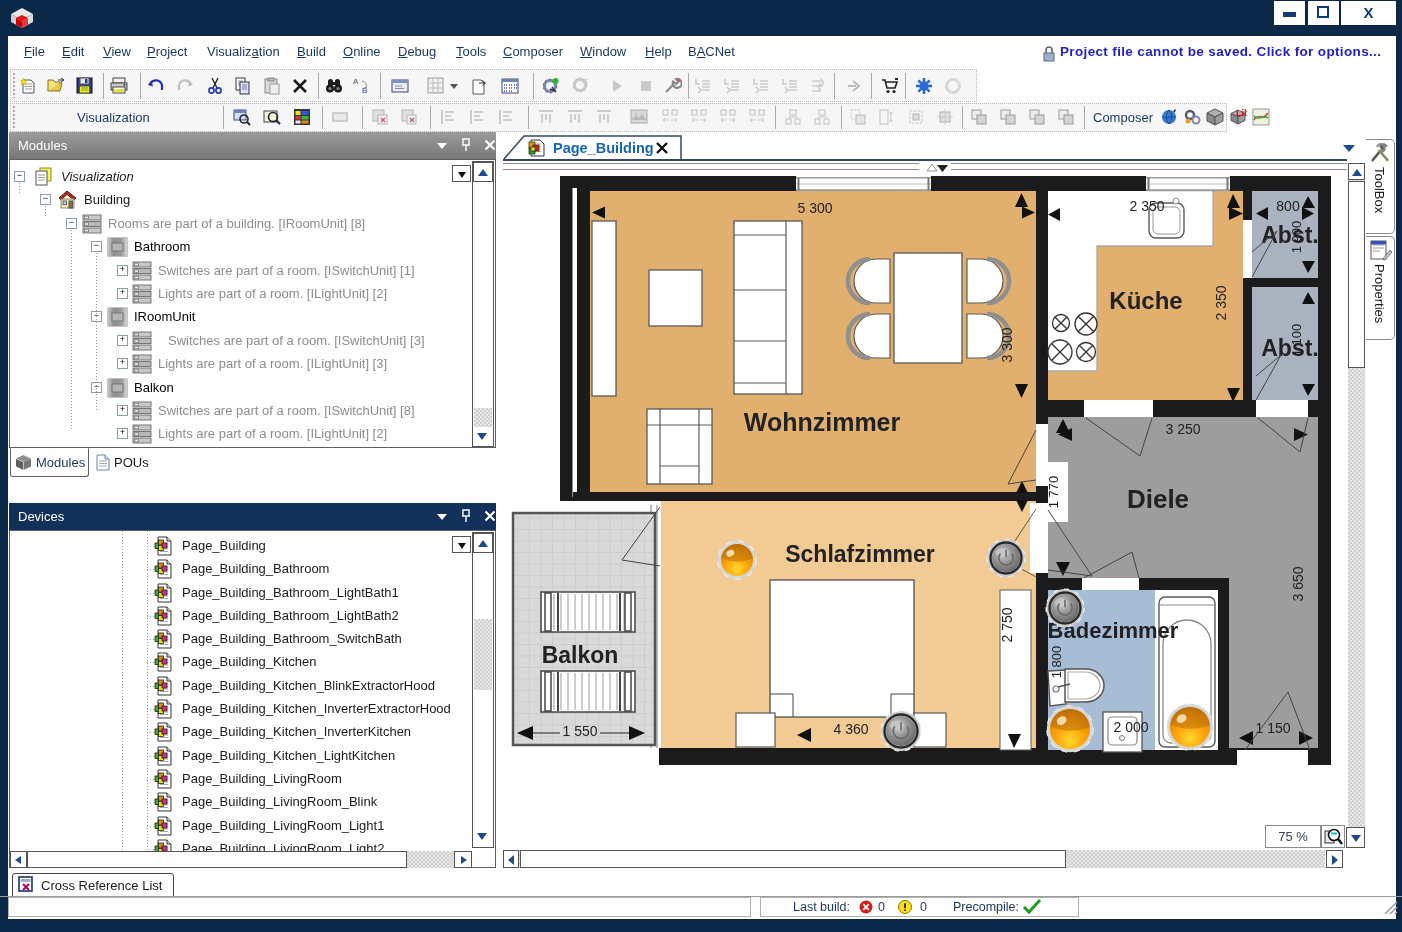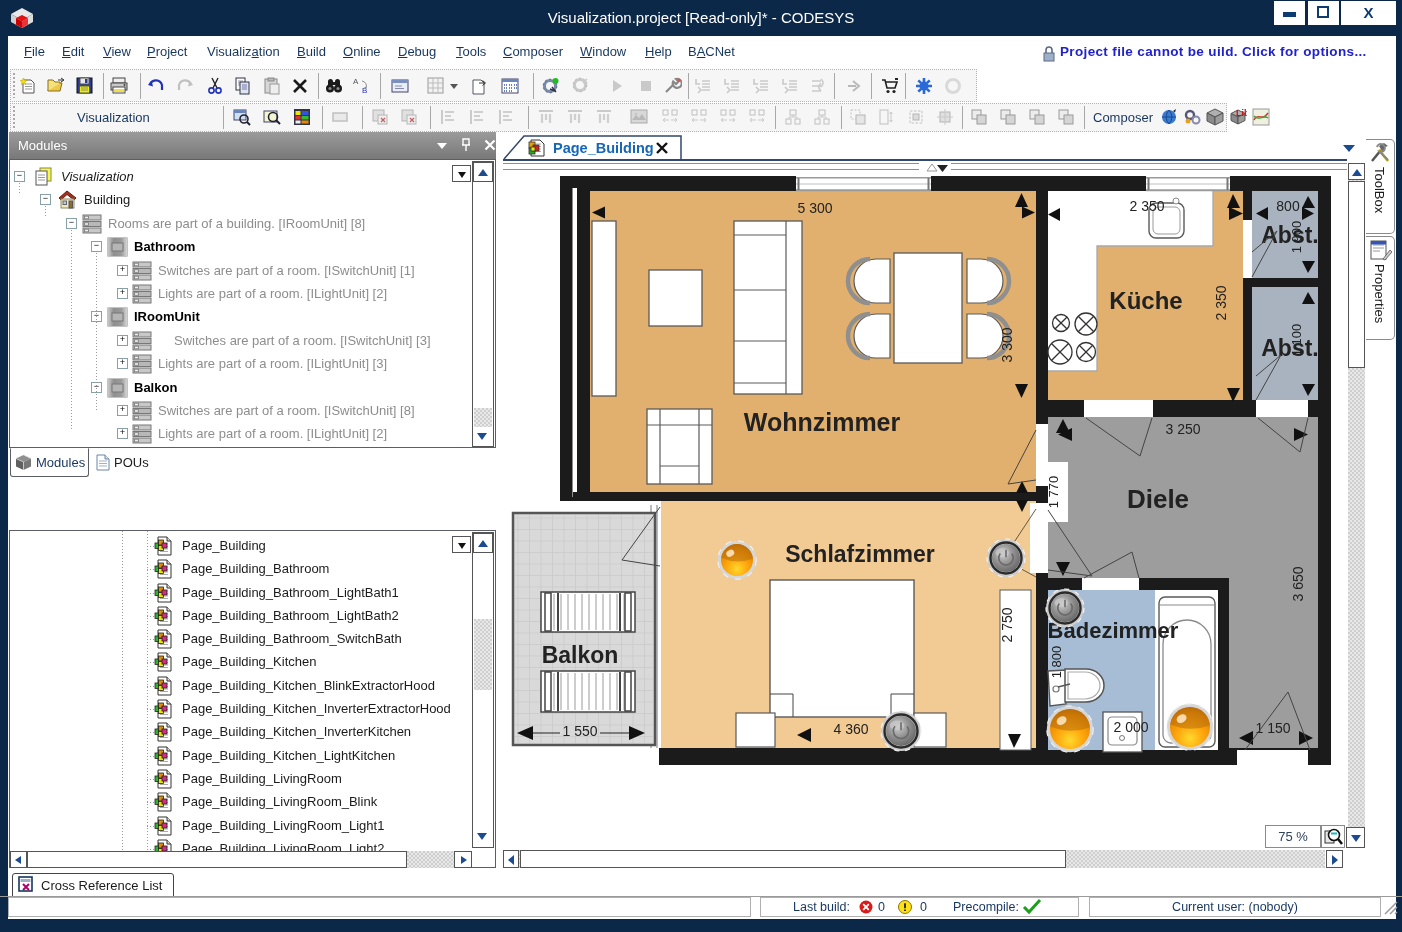--- a/index.html
+++ b/index.html
@@ -12,38 +12,37 @@
 #warn{top:44px;color:#2121cd;font-weight:bold;font-size:13.5px;letter-spacing:0.35px}
 .tbbox{border:1px dotted #b5b5b5;background:#f6f6f6}
 .sep{width:1px;background:#a8a8a8;top:4px;bottom:4px}
 .ico{position:absolute;width:18px;height:18px}
 #modhead{left:9px;top:132px;width:487px;height:27px;background:linear-gradient(#9b9b9b,#787878);color:#fff;font-size:13px}
 #devhead{left:9px;top:503px;width:487px;height:27px;background:#11315b;color:#fff;font-size:13px}
 .hdrtxt{left:9px;top:6px}
 .treebox{background:#fff;border:1px solid #5a5f66}
 .trow{position:absolute;white-space:nowrap;font-size:13px;color:#1b1b1b}
 .gray{color:#8d8d8d}
-.bold{font-weight:bold;color:#000}
+.bold{font-weight:normal;color:#000}
 .exp{position:absolute;width:11px;height:11px;background:#fff;border:1px solid #88a0a8;line-height:9px;text-align:center;font-size:9px;color:#000;font-family:"Liberation Mono",monospace}
 .vline{position:absolute;width:1px;background-image:repeating-linear-gradient(#9a9a9a 0 1px,transparent 1px 3px)}
 .tab{position:absolute;background:#fff;border:1px solid #5a5f66;font-size:13px;color:#17365d}
 .sbbtn{position:absolute;background:#fff;border:1px solid #555;text-align:center}
 .arr{width:0;height:0;position:absolute}
 .dot{background-image:repeating-conic-gradient(#e8e8e8 0 25%,#cfcfcf 0 50%);background-size:4px 4px}
 #statusline{left:0;top:896px;width:1402px;height:1px;background:#9a9a9a}
 .sbox{position:absolute;top:897px;height:20px;background:#fff;border:1px solid #b0b0b0;font-size:12.5px;color:#17365d}
 #bottomnavy{left:0;top:919px;width:1402px;height:13px;background:#0c2849}
 .vtab{position:absolute;background:#fff;border:1px solid #8a8a8a;border-left:none;border-radius:0 5px 5px 0;width:29px}
 .vtxt{writing-mode:vertical-rl;font-size:13px;color:#1b1b1b;position:absolute;left:1372px}
 </style></head>
 <body>
 <div id="app">
 
 <div class="abs" id="titlebar"></div>
-<div class="abs" id="title">Visualization.project [Read-only]* - CODESYS</div>
 <svg class="abs" style="left:10px;top:7px" width="24" height="22" viewBox="0 0 24 22">
  <path d="M12 1 L23 7 L12 13 L1 7 Z" fill="#e8e8e8"></path>
  <path d="M1 7 L12 13 L12 21 L1 15 Z" fill="#cfcfcf"></path>
  <path d="M23 7 L12 13 L12 21 L23 15 Z" fill="#dcdcdc"></path>
  <path d="M12 8 L18 11 L12 14.5 L6 11 Z" fill="#e11212"></path>
  <path d="M6 11 L12 14.5 L12 21 L6 17.5 Z" fill="#c00"></path>
  <path d="M18 11 L12 14.5 L12 21 L18 17.5 Z" fill="#e53535"></path>
 </svg>
 <div class="abs winbtn" style="left:1274px;width:31px">
       <span class="abs" style="left:9px;top:11px;width:13px;height:4.5px;background:#0d3c73"></span>
@@ -64,21 +63,21 @@
 <div class="abs mi" style="left:398px"><u>D</u>ebug</div>
 <div class="abs mi" style="left:456px"><u>T</u>ools</div>
 <div class="abs mi" style="left:503px"><u>C</u>omposer</div>
 <div class="abs mi" style="left:580px"><u>W</u>indow</div>
 <div class="abs mi" style="left:645px"><u>H</u>elp</div>
 <div class="abs mi" style="left:688px">B<u>A</u>CNet</div>
 <svg class="abs" style="left:1042px;top:46px" width="14" height="16" viewBox="0 0 14 16">
       <rect x="2" y="7" width="10" height="8" fill="#9db0c8" stroke="#5a6a85"></rect>
       <path d="M4 7 V4 a3 3 0 0 1 6 0 V7" fill="none" stroke="#5a6a85" stroke-width="1.6"></path>
     </svg>
-<div class="abs" id="warn" style="left:1060px">Project file cannot be uild. Click for options...</div>
+<div class="abs" id="warn" style="left:1060px">Project file cannot be saved. Click for options...</div>
 
 <div class="abs tbbox" style="left:10px;top:69px;width:967px;height:33px"></div>
 <div class="abs tbbox" style="left:10px;top:103px;width:1217px;height:29px"></div>
 <div class="abs" style="left:77px;top:110px;font-size:13px;color:#17365d">Visualization</div>
 <div class="abs" style="left:1093px;top:110px;font-size:13px;color:#17365d">Composer</div>
 <div class="abs" style="left:13px;top:73px;width:2px;height:25px;background-image:repeating-linear-gradient(#aaa 0 2px,transparent 2px 4px)"></div>
     <div class="abs" style="left:13px;top:106px;width:2px;height:22px;background-image:repeating-linear-gradient(#aaa 0 2px,transparent 2px 4px)"></div>
     <div id="icons1">
       <svg class="ico" style="left:19px;top:77px" width="18" height="18" viewBox="0 0 18 18">
         <path d="M4 3 h8 l3 3 v10 h-11 z" fill="#fff" stroke="#555"></path>
@@ -508,21 +507,21 @@
           <rect x="1" y="1" width="18" height="5" fill="#c8c8c8"></rect>
           <rect x="1" y="7.5" width="18" height="5" fill="#b8b8b8"></rect>
           <rect x="1" y="14" width="18" height="5" fill="#c8c8c8"></rect>
         </g>
         <g fill="#f0f0f0" stroke="#888">
           <rect x="2.5" y="2.2" width="4" height="2.6"></rect>
           <rect x="2.5" y="8.7" width="4" height="2.6"></rect>
           <rect x="2.5" y="15.2" width="4" height="2.6"></rect>
         </g>
       </svg>
-      <div class="trow gray" style="left:174px;top:333px">Switches are part of a room. [ISwitchUnit] [3]</div>
+      <div class="trow gray" style="left:168px;top:333px">Switches are part of a room. [ISwitchUnit] [3]</div>
       <div class="exp" style="left:117px;top:358px">+</div>
       <svg class="abs" style="left:132px;top:354px" width="20" height="20" viewBox="0 0 20 20">
         <g stroke="#777">
           <rect x="1" y="1" width="18" height="5" fill="#c8c8c8"></rect>
           <rect x="1" y="7.5" width="18" height="5" fill="#b8b8b8"></rect>
           <rect x="1" y="14" width="18" height="5" fill="#c8c8c8"></rect>
         </g>
         <g fill="#f0f0f0" stroke="#888">
           <rect x="2.5" y="2.2" width="4" height="2.6"></rect>
           <rect x="2.5" y="8.7" width="4" height="2.6"></rect>
@@ -599,20 +598,30 @@
       <path d="M8.5 1 L16 4.5 M1 4.5 L8.5 8 M8.5 8 L8.5 16" stroke="#ddd" stroke-width=".7"></path>
     </svg>
 <div class="abs" style="left:36px;top:455px;font-size:13px;color:#17365d">Modules</div>
 <svg class="abs" style="left:96px;top:454px" width="14" height="17" viewBox="0 0 14 17">
       <path d="M1 1 h8 l4 4 v11 h-12 z" fill="#fff" stroke="#6b85a8"></path>
       <path d="M9 1 v4 h4" fill="#dce6f2" stroke="#6b85a8"></path>
       <path d="M3 7 h8 M3 9.5 h8 M3 12 h8" stroke="#9db0c8"></path>
     </svg>
 <div class="abs" style="left:114px;top:455px;font-size:13px;color:#1b1b1b">POUs</div>
 
+<div class="abs" id="devhead">
+      <span class="abs hdrtxt">Devices</span>
+  <span class="arr" style="left:428px;top:11px;border-left:5px solid transparent;border-right:5px solid transparent;border-top:6px solid #fff"></span>
+  <svg class="abs" style="left:451px;top:6px" width="12" height="14">
+        <path d="M3 1 h6 v6 h-6 z M2 7 h8 M6 7 v6" stroke="#fff" stroke-width="1.4" fill="none"></path>
+      </svg>
+  <svg class="abs" style="left:475px;top:7px" width="12" height="12">
+        <path d="M1.5 1.5 L10.5 10.5 M10.5 1.5 L1.5 10.5" stroke="#fff" stroke-width="2.2"></path>
+      </svg>
+</div>
 <div class="abs treebox" style="left:9px;top:530px;width:487px;height:338px"></div>
 <div id="devtree" style="position:absolute;left:10px;top:531px;width:460px;height:326px;overflow:hidden">
       <div style="position:absolute;left:-10px;top:-531px;width:1402px;height:932px">
         <svg class="abs" style="left:154px;top:536px" width="18" height="20" viewBox="0 0 18 20">
           <path d="M4 1 h9 l4 4 v14 h-13 z" fill="#fff" stroke="#333"></path>
           <path d="M13 1 v4 h4" fill="#ddd" stroke="#333"></path>
           <path d="M6 8h8M6 10.5h8M6 13h8M6 15.5h8" stroke="#aaa"></path>
           <rect x="1" y="7" width="5.5" height="5.5" fill="#2ab52a" stroke="#222" stroke-width=".8"></rect>
           <rect x="4.5" y="4" width="5" height="5" fill="#e09000" stroke="#222" stroke-width=".8"></rect>
           <rect x="4.5" y="9.5" width="5" height="5" fill="#e8e800" stroke="#222" stroke-width=".8"></rect>
@@ -794,21 +803,20 @@
 <svg class="abs" style="left:18px;top:876px" width="16" height="17" viewBox="0 0 16 17">
       <rect x="1" y="1" width="13" height="14" fill="#fff" stroke="#17365d" stroke-width="1.6"></rect>
       <rect x="2.5" y="3" width="10" height="3" fill="#9db0c8"></rect>
       <path d="M5 8 L11 14 M11 8 L5 14" stroke="#b0006a" stroke-width="2"></path>
     </svg>
 <div class="abs" style="left:41px;top:878px;font-size:13px;color:#1b1b1b">Cross Reference List</div>
 
 <div class="abs" id="statusline"></div>
 <div class="abs sbox" style="left:8px;width:743px"></div>
 <div class="abs sbox" style="left:760px;width:319px"></div>
-<div class="abs sbox" style="left:1089px;width:292px;text-align:center;padding-top:2px">Current user: (nobody)</div>
 <div class="abs" style="left:793px;top:900px;font-size:12.5px;color:#17365d">Last build:</div>
 <svg class="abs" style="left:859px;top:900px" width="14" height="14">
       <circle cx="7" cy="7" r="6.5" fill="#d81a1a"></circle>
       <path d="M4.2 4.2 L9.8 9.8 M9.8 4.2 L4.2 9.8" stroke="#fff" stroke-width="1.8"></path>
     </svg>
 <div class="abs" style="left:878px;top:900px;font-size:12.5px;color:#17365d">0</div>
 <svg class="abs" style="left:898px;top:900px" width="14" height="14">
       <circle cx="7" cy="7" r="6.5" fill="#ffe113" stroke="#8a7a00"></circle>
       <path d="M7 3.2 V8.2 M7 9.6 V11" stroke="#222" stroke-width="1.8"></path>
     </svg>

